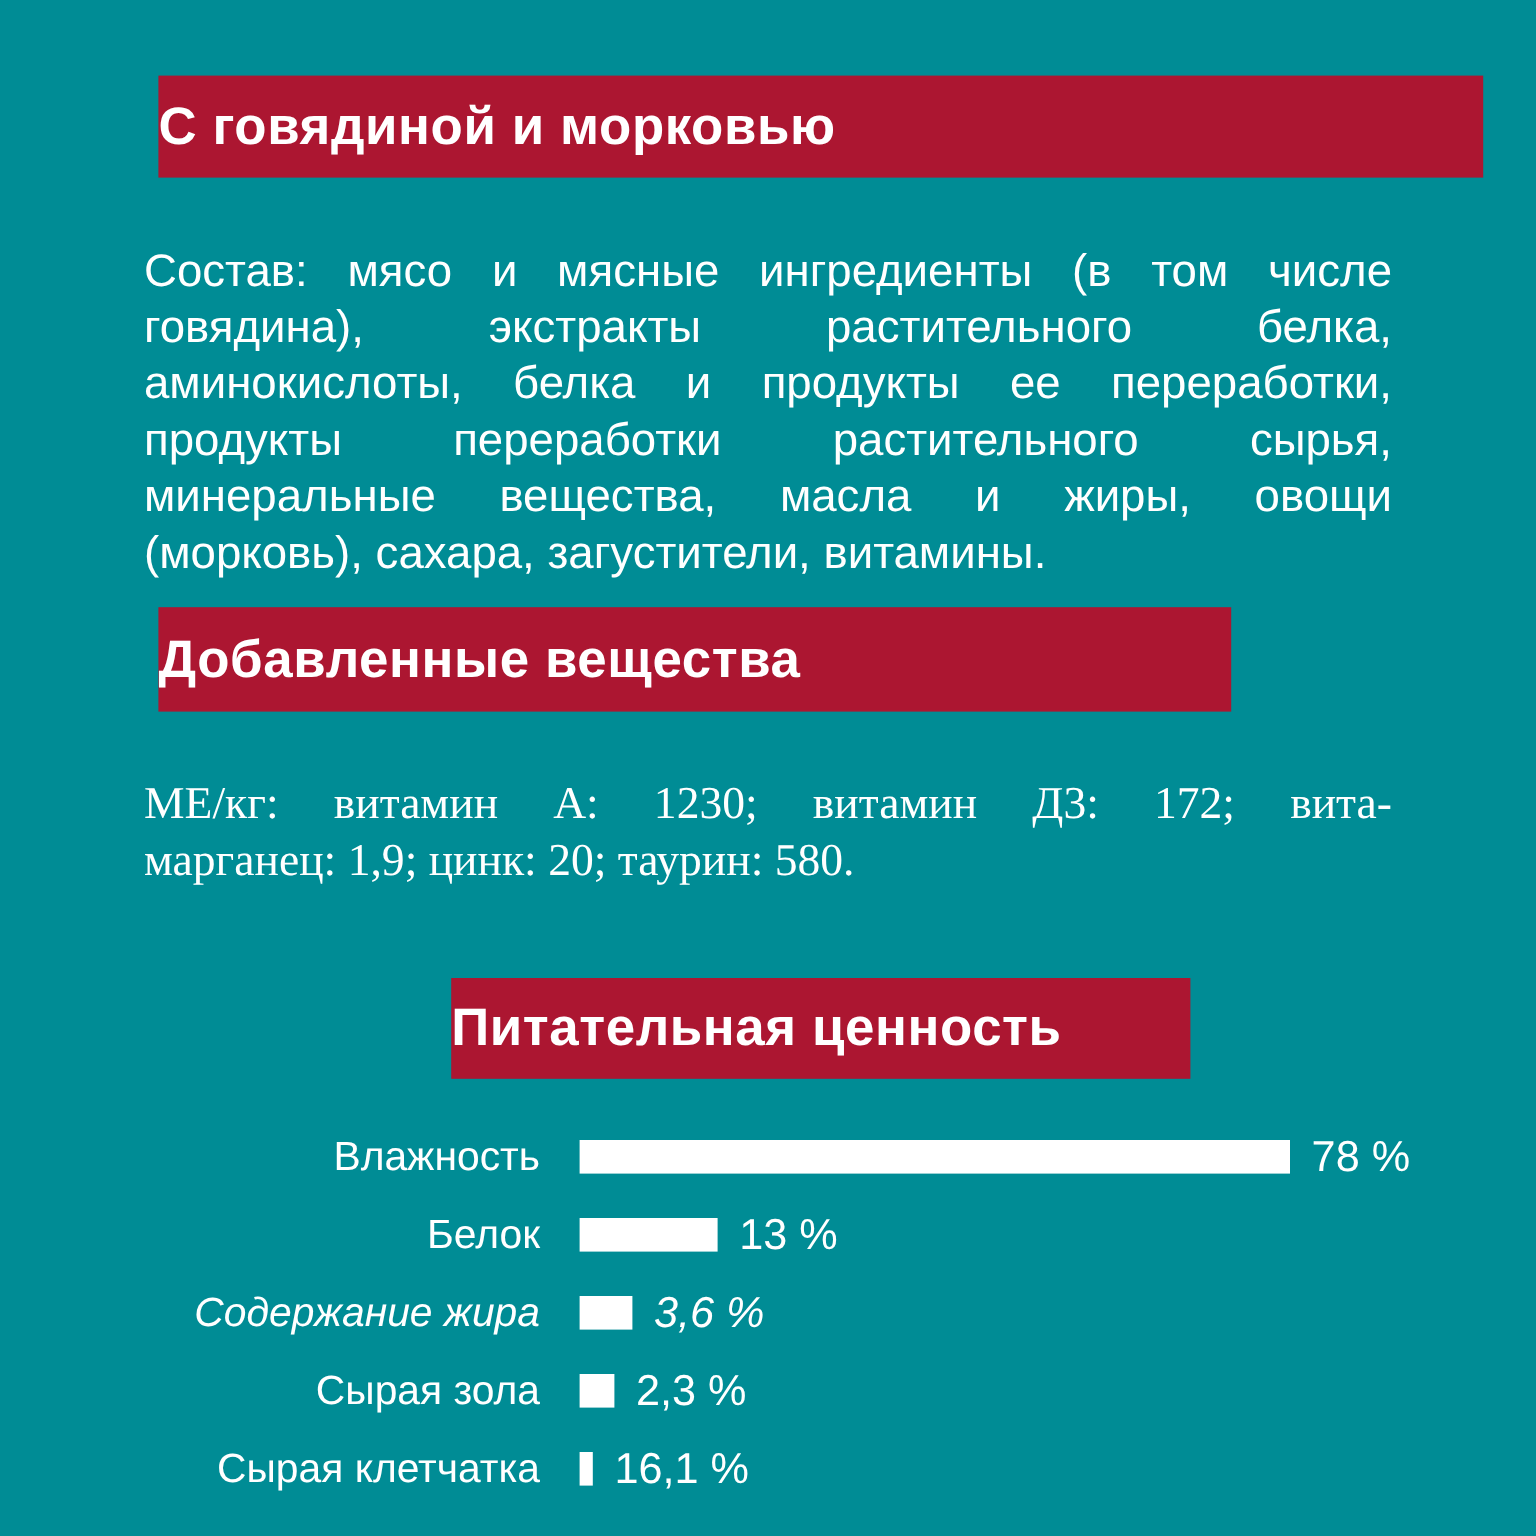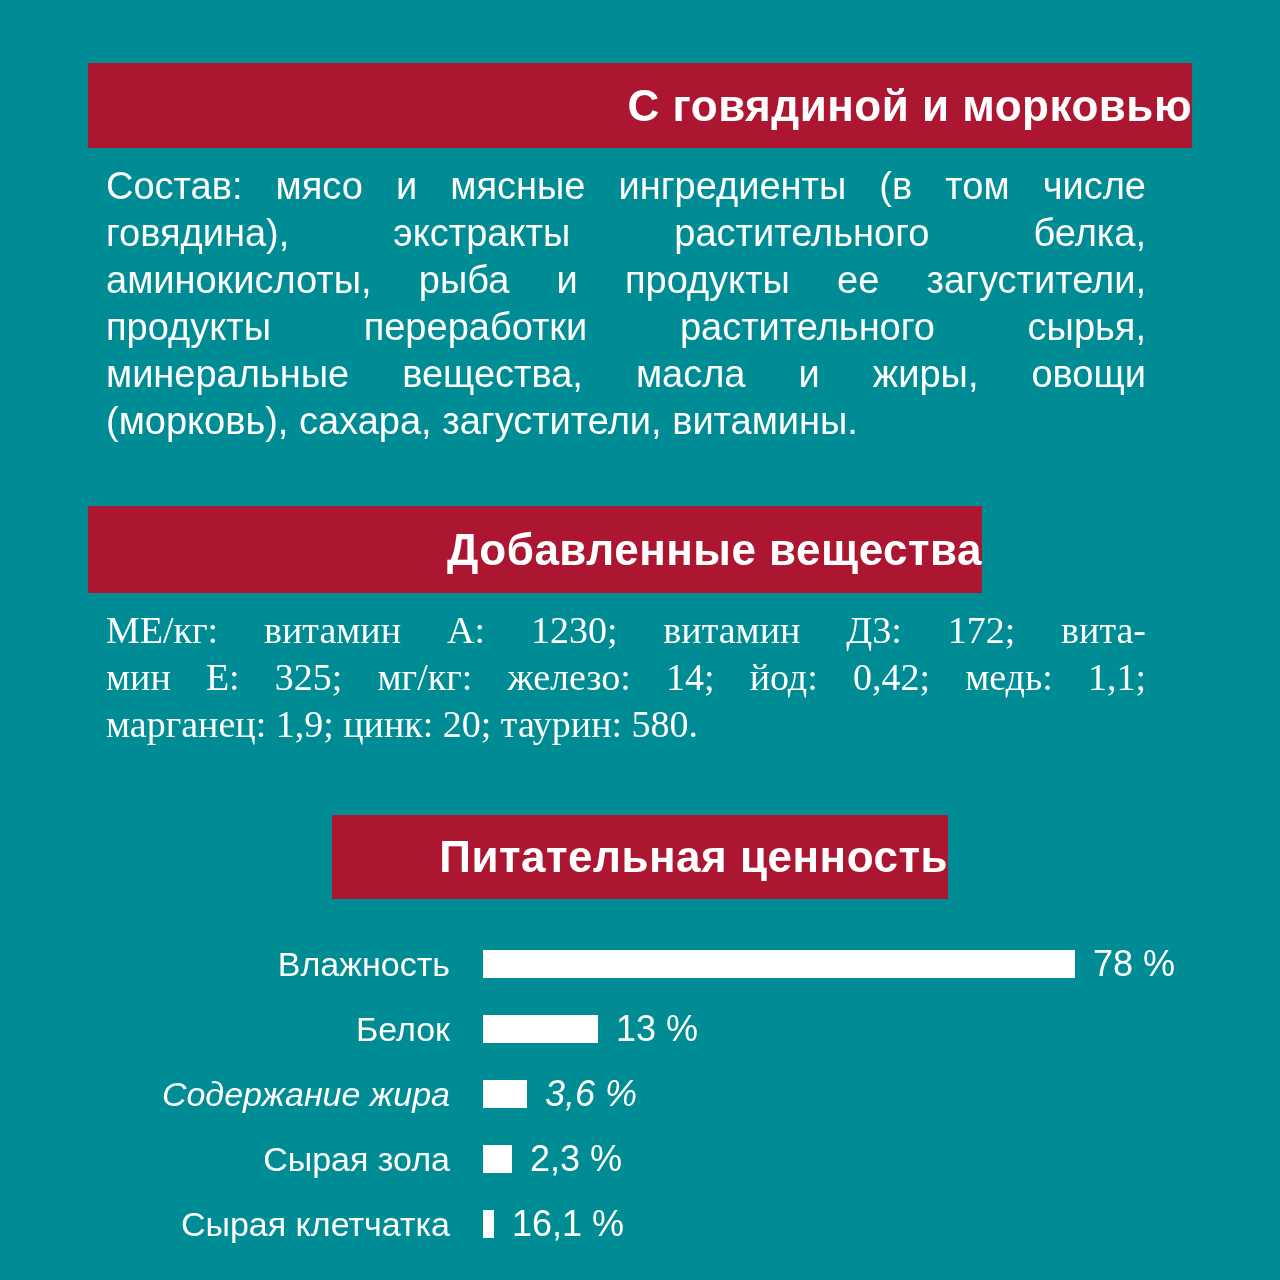--- a/index.html
+++ b/index.html
@@ -9,35 +9,37 @@
     overflow: hidden;
     background: #008C95;
     color: #FFFFFF;
     font-family: "Liberation Sans", sans-serif;
   }
   .banner {
     position: absolute;
     background: #AC1631;
     display: flex;
     align-items: center;
-    justify-content: flex-end;
+    justify-content: flex-start;
     font-weight: bold;
     font-size: 44px;
     letter-spacing: 0.5px;
     color: #FFFFFF;
+    margin-left: 44px;
   }
   #banner-flavor    { left: 88px;  top: 63px;  width: 1104px; height: 85px; }
   #banner-additives { left: 88px;  top: 506px; width: 894px; height: 87px; }
   #banner-nutrition { left: 332px; top: 815px; width: 616px;  height: 84px; }
   .para {
     position: absolute;
-    left: 106px;
+    left: 120px;
     width: 1040px;
     font-size: 38px;
     line-height: 47px;
+    margin-top: 40px;
   }
   #composition-text { top: 163px; }
   #additives-text   { top: 607px; font-family: Liberation Serif, serif; }
   .line { text-align: justify; text-align-last: justify; }
   .line.last { text-align-last: left; }
   #chart {
     position: absolute;
     left: 100px;
     top: 0;
     width: 1180px;
@@ -69,33 +71,32 @@
 </head>
 <body>
 
 <div class="banner" id="banner-flavor">
   <span>С говядиной и морковью</span>
 </div>
 
 <div class="para" id="composition-text">
   <div class="line">Состав: мясо и мясные ингредиенты (в том числе</div>
   <div class="line">говядина), экстракты растительного белка,</div>
-  <div class="line">аминокислоты, рыба и продукты ее загустители,</div>
+  <div class="line">аминокислоты, белка и продукты ее переработки,</div>
   <div class="line">продукты переработки растительного сырья,</div>
   <div class="line">минеральные вещества, масла и жиры, овощи</div>
   <div class="line last">(морковь), сахара, загустители, витамины.</div>
 </div>
 
 <div class="banner" id="banner-additives">
   <span>Добавленные вещества</span>
 </div>
 
 <div class="para" id="additives-text">
   <div class="line">МЕ/кг: витамин А: 1230; витамин Д3: 172; вита-</div>
-  <div class="line">мин Е: 325; мг/кг: железо: 14; йод: 0,42; медь: 1,1;</div>
   <div class="line last">марганец: 1,9; цинк: 20; таурин: 580.</div>
 </div>
 
 <div class="banner" id="banner-nutrition">
   <span>Питательная ценность</span>
 </div>
 
 <div id="chart">
     <div class="chart-row" style="top: 926px;">
       <div class="chart-label">Влажность</div>

